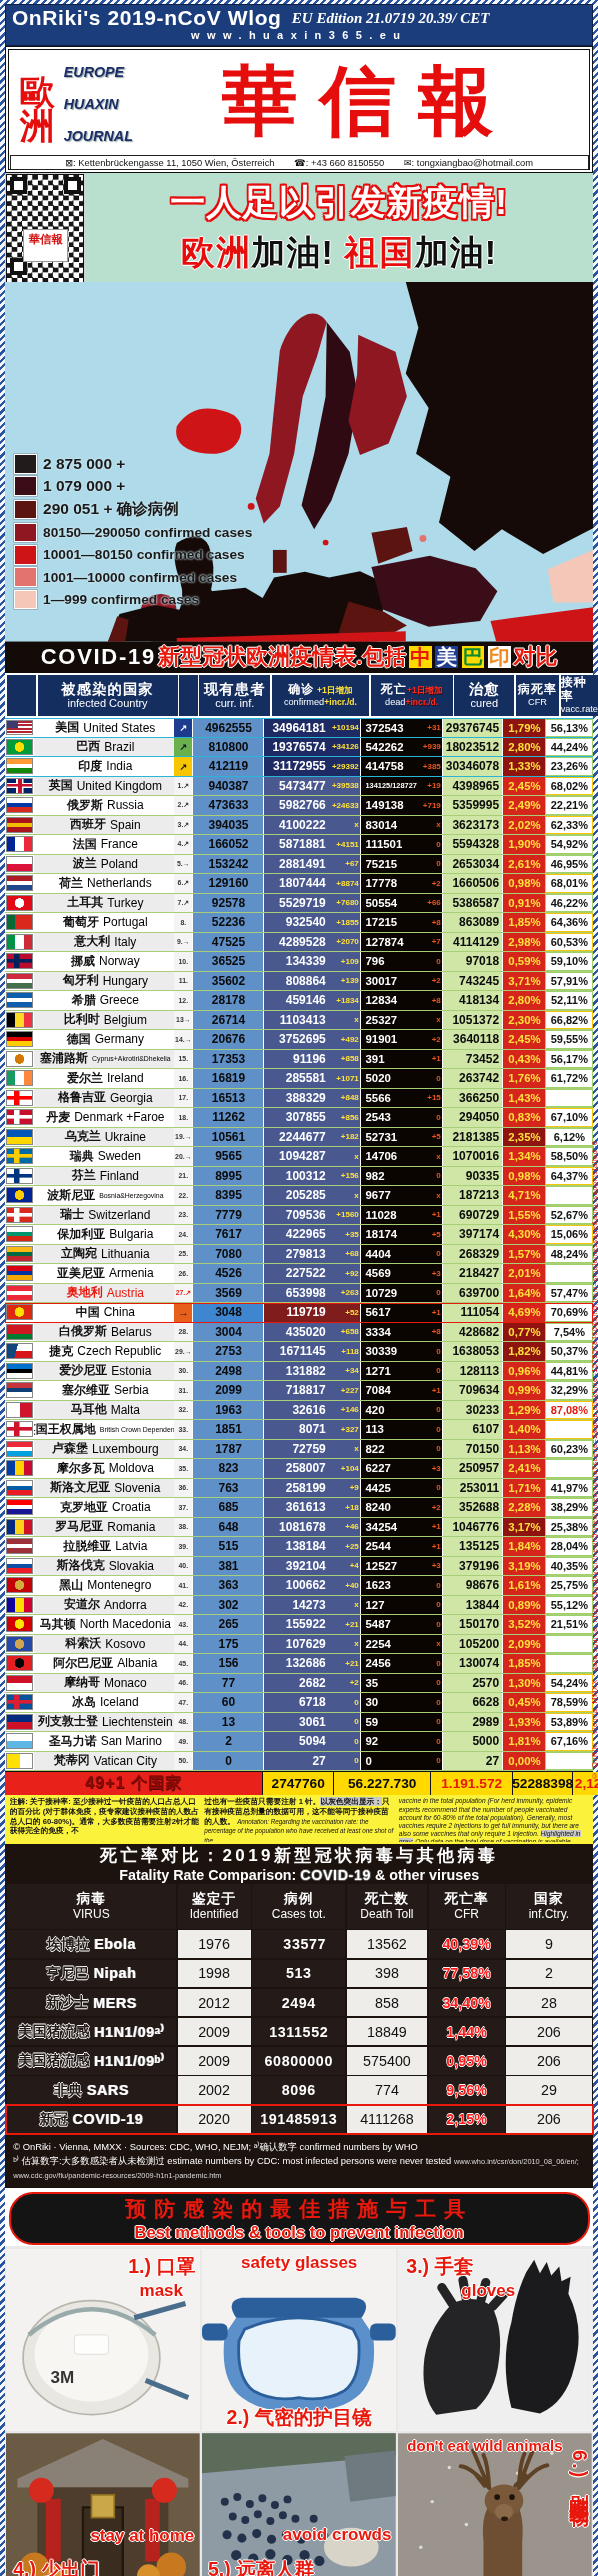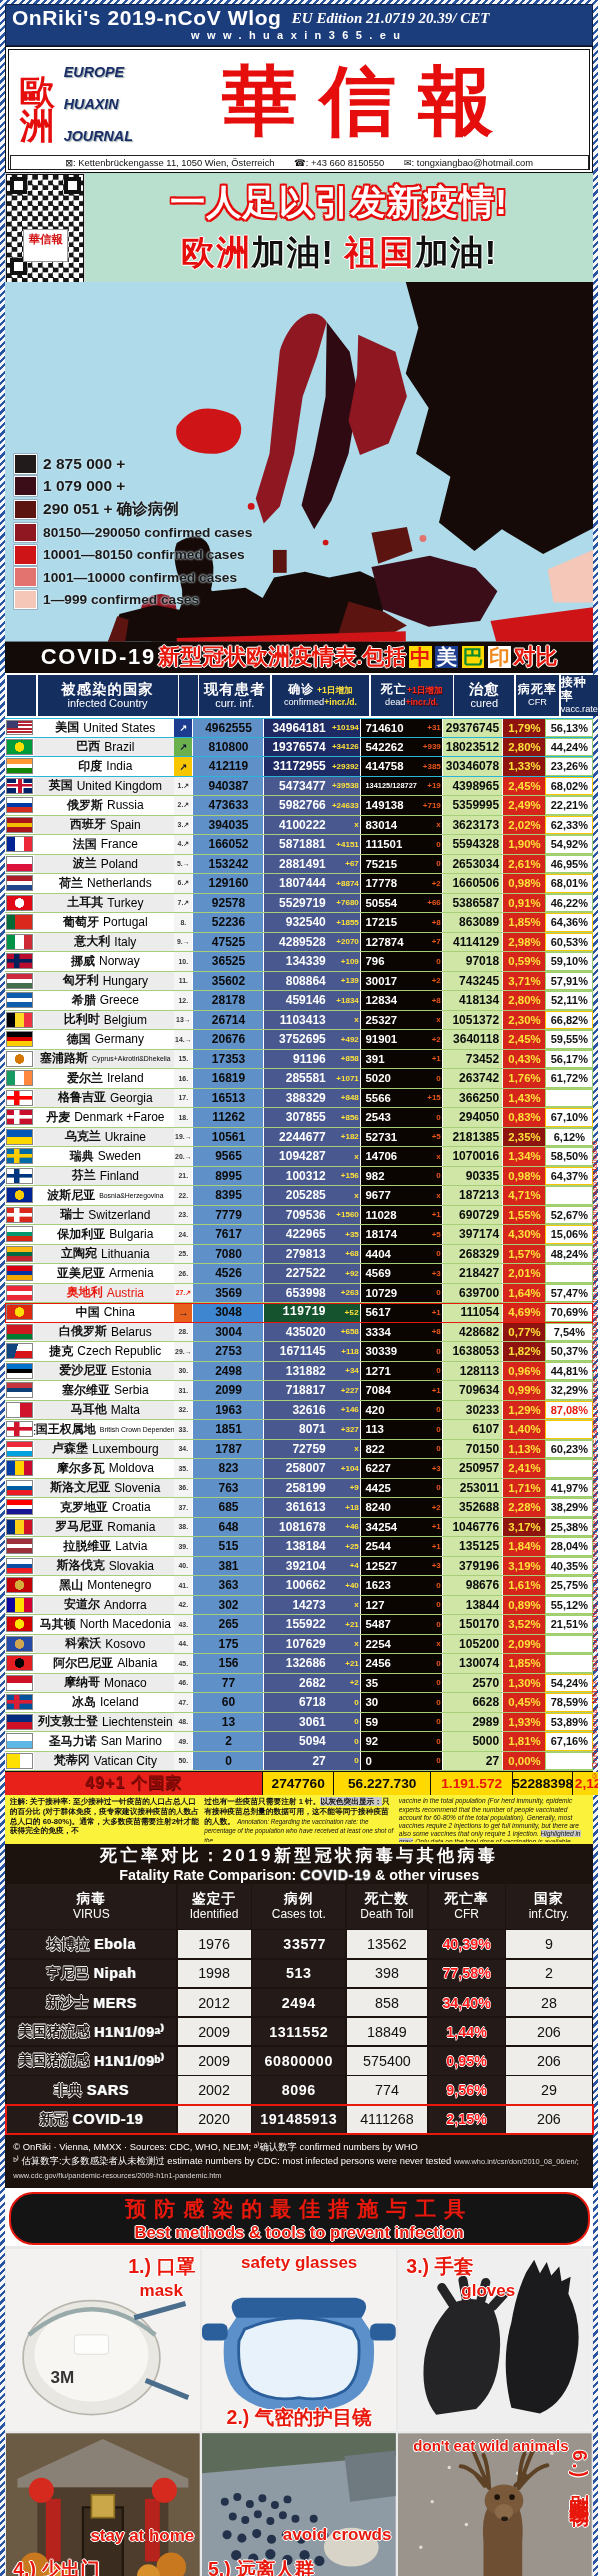--- a/index.html
+++ b/index.html
@@ -100,21 +100,21 @@
   .vred .vacc-c{color:#e8180c;}
   .t3 .conf-c{background:#1d2a63;}
   .t3{border-bottom:1.1px solid #28b6d8;}
   .trow.r-us{border-top:1.1px solid #28b6d8;}
   .rk-us .rank-c{background:#1d3c8f;color:#fff;font-size:9.2px;}
   .rk-br .rank-c{background:#6ab04c;color:#113;font-size:9.2px;}
   .rk-in .rank-c{background:#f7c600;color:#113;font-size:9.2px;}
   .red-name .name-c .zh,.red-name .name-c .en,.red-name .rank-c{color:#e8180c;}
   .cnrow{outline:1.7px solid #e8180c;outline-offset:-1.1px;z-index:3;position:relative;}
   .cnrow .rank-c{background:#e8611c;color:#222;font-size:10.3px;}
-  .cnrow .conf-c{background:#14532d;font-family:Liberation Mono, monospace;}
+  .cnrow .conf-c{background:#7f1d1d;}
   .cnrow .ci-c{background:#3e86cf;}
   .totals{display:grid;grid-template-columns:258px 71px 97px 82px 60px 43px 1fr;height:24px;border-top:1.1px solid #111;}
   .tot-cell{display:flex;align-items:center;justify-content:center;font-weight:bold;border-right:1.1px solid #111;}
   .tot-label{background:#e8221a;color:#8f0b08;font-size:16px;letter-spacing:1.1px;text-shadow:0.6px 0.6px 0 #5c0503;}
   .tot-y{background:#ffd900;color:#0b0b0b;font-size:13.7px;}
   .tot-red{background:#ffd900;color:#e8180c;font-size:13.7px;}
   .tot-blank{background:#fff;border-right:none;}
 
   
   .annot{height:49px;background:#fbf23c;display:grid;grid-template-columns:1fr 1fr 1fr;gap:4.6px;padding:2.3px 4.6px;}
@@ -321,21 +321,21 @@
               <span class="zh">美国</span>
               <span class="en">United States</span>
             </div>
             <div class="cell rank-c">↗</div>
             <div class="cell ci-c">4962555</div>
             <div class="cell conf-c">
               <span class="num">34964181</span>
               <span class="inc">+10194</span>
             </div>
             <div class="cell dead-c">
-              <span class="num">714610</span>
+              <span class="num">372543</span>
               <span class="inc">+31</span>
             </div>
             <div class="cell cured-c">29376745</div>
             <div class="cell cfr-c">1,79%</div>
             <div class="cell vacc-c">56,13%</div>
           </div>
           <div class="trow t3 rk-br cfrD">
             <div class="cell flag-c">
               <div class="flag" style="background-color: rgb(0, 155, 58); background-image: radial-gradient(circle, rgb(255, 223, 0) 0px, rgb(255, 223, 0) 32%, transparent 34%);"></div>
             </div>
@@ -1763,21 +1763,21 @@
         </g>
         <path d="M150,264 L150,190 Q145,140 165,120 Q185,105 205,120 Q222,138 218,190 L218,264 Z" fill="#6e4f33"></path>
         <ellipse cx="186" cy="118" rx="34" ry="28" fill="#7a593a"></ellipse>
         <ellipse cx="186" cy="138" rx="16" ry="14" fill="#8a6a48"></ellipse>
         <circle cx="174" cy="112" r="5" fill="#1c120c"></circle>
         <circle cx="200" cy="112" r="5" fill="#1c120c"></circle>
         <ellipse cx="187" cy="150" rx="6" ry="4" fill="#241a12"></ellipse>
         <path d="M160,96 Q130,60 110,58 M160,96 Q140,50 132,30 M160,96 Q158,55 150,38 M212,96 Q240,60 262,56 M212,96 Q228,48 238,28 M212,96 Q214,52 222,36" stroke="#5d4226" stroke-width="7" fill="none" stroke-linecap="round"></path>
         <path d="M152,92 L138,74 M206,92 L224,74" stroke="#5d4226" stroke-width="7" stroke-linecap="round"></path>
       </svg>
-      <div class="plabel pl-en" style="left:15px;top:4.6px;font-size:15px">don't eat wild animals</div>
+      <div class="plabel pl-en" style="left:9px;top:4.6px;font-size:15px">don't eat wild animals</div>
       <div class="plabel pl-zh vert" style="right:2.3px;top:17px"><span>6.)</span><span>别吃野生动物</span></div>
     </div>
 
   </div>
 </div>
 <div class="side-credit">© OnRiki · Vienna, MMXX · data source: https://3g.dxy.cn/newh5/view/pneumonia?scene=2&amp;amp;clicktime=1579578460&amp;amp;from=singlemessage&amp;amp;isappinstalled=0</div>
 </div>
 
 
 </body></html>

